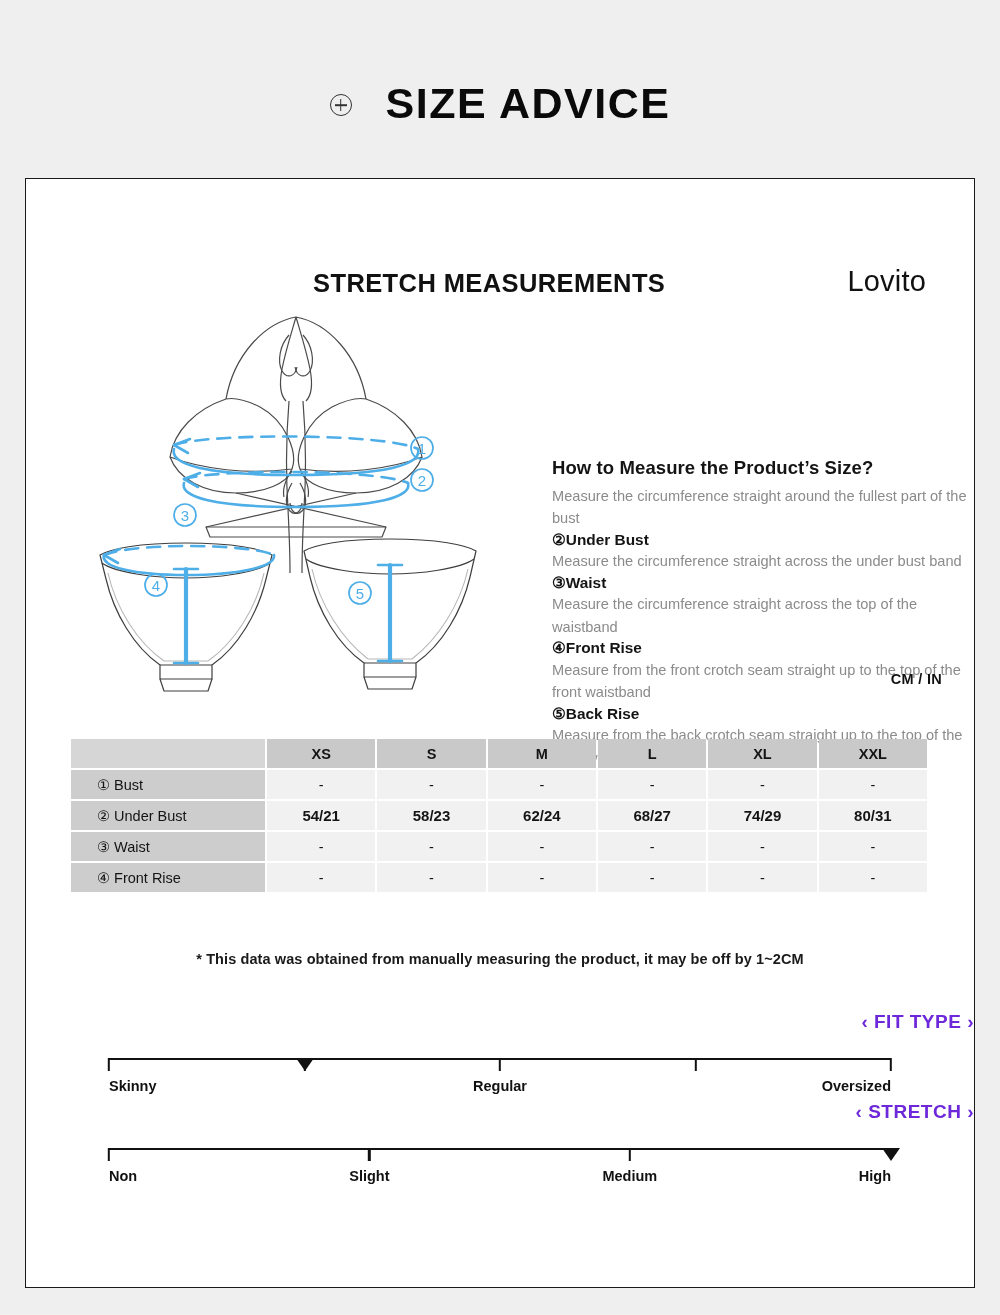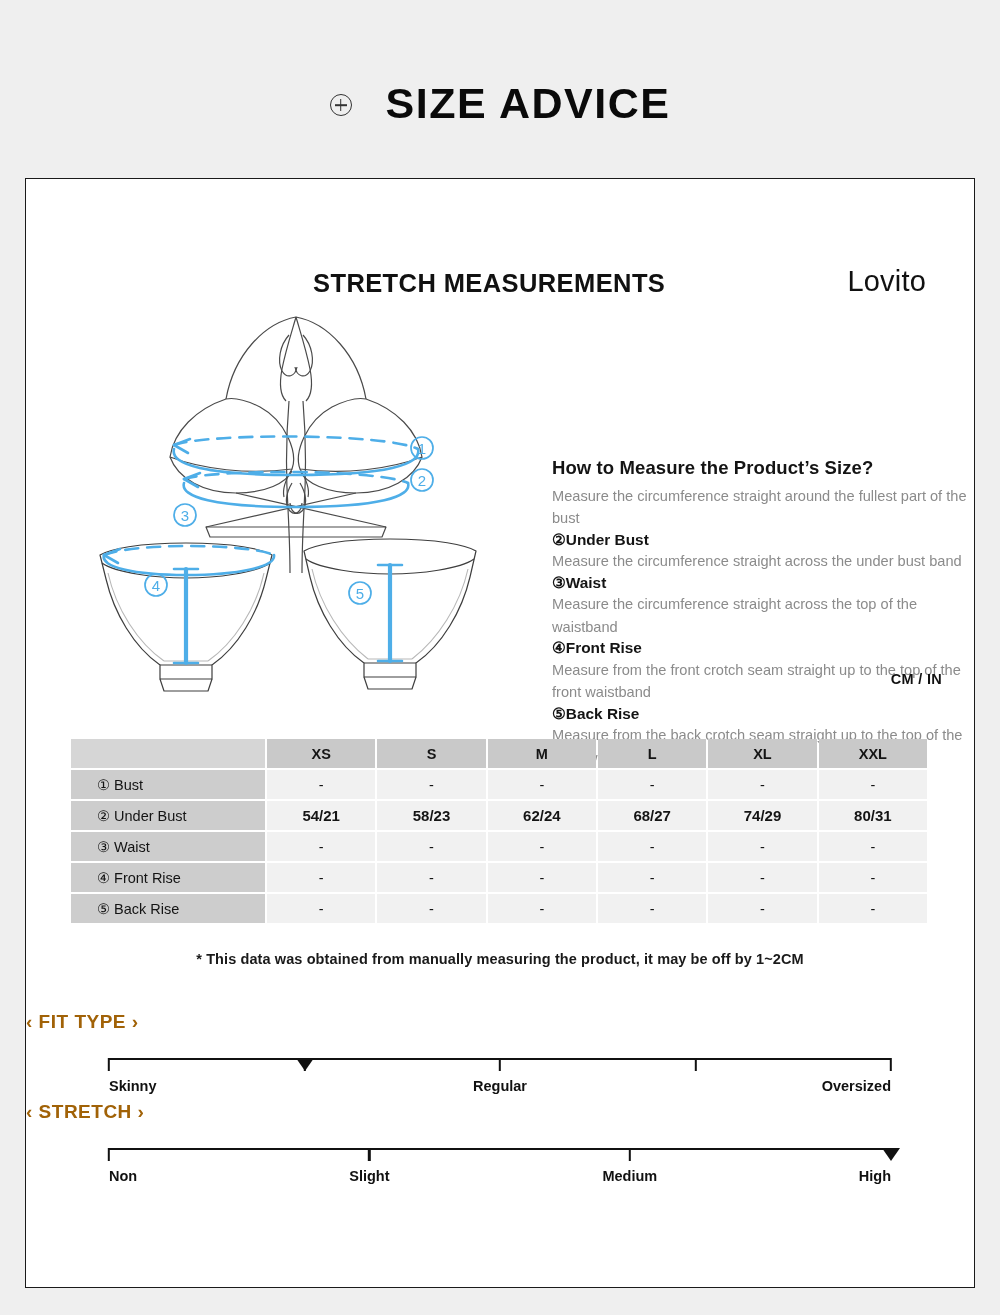--- a/index.html
+++ b/index.html
@@ -164,24 +164,24 @@
     color: #1a1a1a;
     letter-spacing: 0.1px;
   }
 
   
   .scale-block { position: absolute; left: 0; right: 0; }
   .scale-block.fit { top: 832px; }
   .scale-block.stretch { top: 922px; }
 
   .scale-title {
-    text-align: left;
+    text-align: right;
     font-size: 19px;
     font-weight: 700;
-    color: #a16207;
+    color: #6d28d9;
     letter-spacing: 0.5px;
     margin-bottom: 15px;
   }
   .scale-axis {
     position: relative;
     margin: 0 83px;
     height: 30px;
   }
   .axis-line {
     position: absolute;
@@ -407,29 +407,20 @@
       </tr>
       <tr>
         <th class="col-label">④ Front Rise</th>
         <td>-</td>
         <td>-</td>
         <td>-</td>
         <td>-</td>
         <td>-</td>
         <td>-</td>
       </tr>
-      <tr>
-        <th class="col-label">⑤ Back Rise</th>
-        <td>-</td>
-        <td>-</td>
-        <td>-</td>
-        <td>-</td>
-        <td>-</td>
-        <td>-</td>
-      </tr>
     </tbody>
   </table>
 
   <div class="footnote">* This data was obtained from manually measuring the product, it may be off by 1~2CM</div>
 
   <div class="scale-block fit">
     <div class="scale-title">‹ FIT TYPE ›</div>
     <div class="scale-axis">
       <div class="axis-line"></div>
       <div class="tick" style="left:0%"></div>

